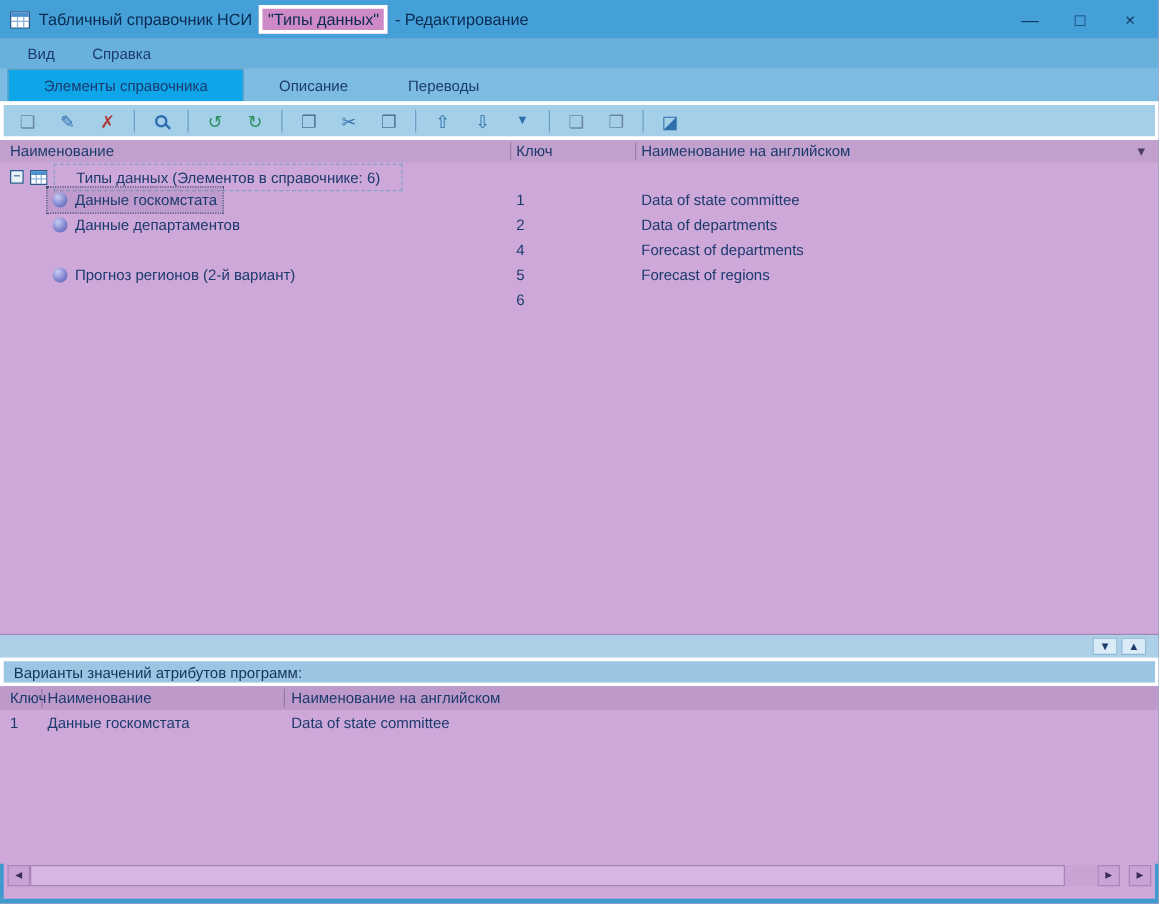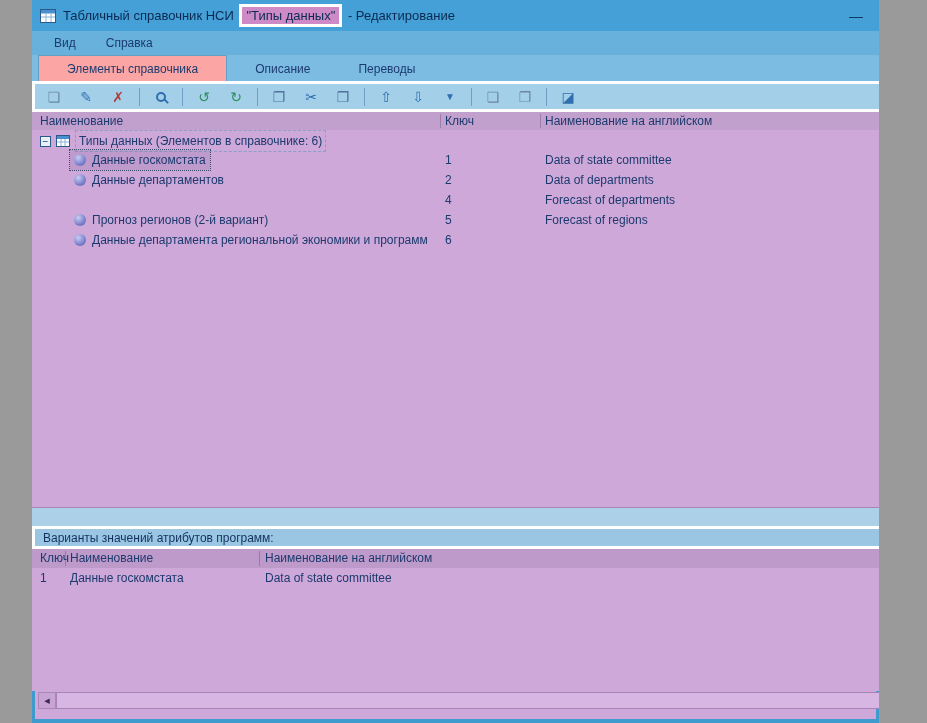--- a/index.html
+++ b/index.html
@@ -1,19 +1,19 @@
 <!DOCTYPE html>
 <html><head>
 <meta charset="utf-8">
 <style>
   * { margin:0; padding:0; box-sizing:border-box; }
   body { font-family:"Liberation Sans", sans-serif; background:#9a9a9a; }
   .window{
-    position:relative; width:847px; height:723px; overflow:hidden;
-    background:#cda8d8; font-size:12px; color:#1c3a6e; user-select:none;margin-left:32px;
+    position:relative; width:927px; height:723px; overflow:hidden;
+    background:#cda8d8; font-size:12px; color:#1c3a6e; user-select:none;
   }
   
   .titlebar{
     position:absolute; left:0; top:0; width:927px; height:31px;
     background:#44a0d6; display:flex; align-items:center; padding:0 8px;
     color:#0b2a52; font-size:13px;
   }
   .title-text{ display:flex; align-items:center; margin-left:7px; white-space:pre; }
   .title-hl{
     display:inline-block; border:3px solid #ffffff; background:#cd8ac6;
@@ -28,21 +28,21 @@
     background:#68b1dc; display:flex; align-items:center; padding-left:16px; gap:18px;
   }
   .menu-item{ padding:2px 6px; }
   
   .tabbar{
     position:absolute; left:0; top:55px; width:927px; height:26px;
     background:#7cbce2; display:flex; align-items:flex-end; padding-left:6px;
   }
   .tab{ height:24px; display:flex; align-items:center; padding:0 20px; margin-right:8px; }
   .tab.active{
-    background:#fca5a5; border:1px solid #639ec4; border-bottom:none; height:26px;
+    background:#0ea5e9; border:1px solid #639ec4; border-bottom:none; height:26px;
     padding:0 28px;
   }
   
   .toolbar{
     position:absolute; left:0; top:81px; width:927px; height:31px;
     background:#a3cfe9; border:3px solid #ffffff;
     display:flex; align-items:center; padding-left:6px;
   }
   .tbtn{ width:26px; height:22px; display:flex; align-items:center; justify-content:center;
          font-size:14px; margin-right:6px; }
@@ -62,21 +62,21 @@
              background:#cda8d8; border-bottom:1px solid #a687b8; }
   .gheader{ position:relative; height:18px; background:#c2a0ce; line-height:18px; }
   .gh-name{ position:absolute; left:8px; }
   .gh-key{ position:absolute; left:413px; }
   .gh-en{ position:absolute; left:513px; }
   .gh-sep{ position:absolute; top:2px; width:1px; height:14px; background:rgba(60,35,80,.28); }
   .gh-drop{ position:absolute; right:6px; top:0; width:16px; height:18px; text-align:center;
             color:#4a3a66; }
   .grow{ position:relative; height:20px; line-height:20px; }
   .rootrow .namewrap{ display:inline-flex; align-items:center; gap:5px; margin-left:8px; }
-  .root-label{ border:1px dashed #8aa0c8; padding:0 3px; }
+  .root-label{ border:1px dashed #8aa0c8; padding:0 17px; }
   .toggle{ width:11px; height:11px; border:1px solid #2c5a8c; background:#e8f0f8;
            font-size:10px; line-height:9px; text-align:center; color:#1c3a6e; }
   .namewrap{ display:inline-flex; align-items:center; gap:6px; }
   .childrow .namewrap{ margin-left:38px; padding:0 4px; }
   .bullet{ width:12px; height:12px; border-radius:50%;
            background:radial-gradient(circle at 35% 30%, #c9cdf2, #7b80cc 60%, #585da8); }
   .cell-key{ position:absolute; left:413px; top:0; }
   .cell-en{ position:absolute; left:513px; top:0; }
   .grow.sel .namewrap{ outline:1px dotted #3a4a6a; background:rgba(70,35,95,.10); }
   
@@ -220,24 +220,20 @@
     </div>
     <div class="grow childrow">
       <span class="namewrap">
           <span class="bullet"></span>
           <span>Прогноз регионов (2-й вариант)</span>
         </span>
       <span class="cell-key">5</span>
       <span class="cell-en">Forecast of regions</span>
     </div>
     <div class="grow childrow">
-      <span class="namewrap">
-          <span class="bullet"></span>
-          <span>Данные департамента региональной экономики и программ</span>
-        </span>
       <span class="cell-key">6</span>
     </div>
   </div>
 
   <div class="splitterbar">
     <span class="split-btn split-down">▼</span>
     <span class="split-btn split-up">▲</span>
   </div>
 
   <div class="paneltitle">

